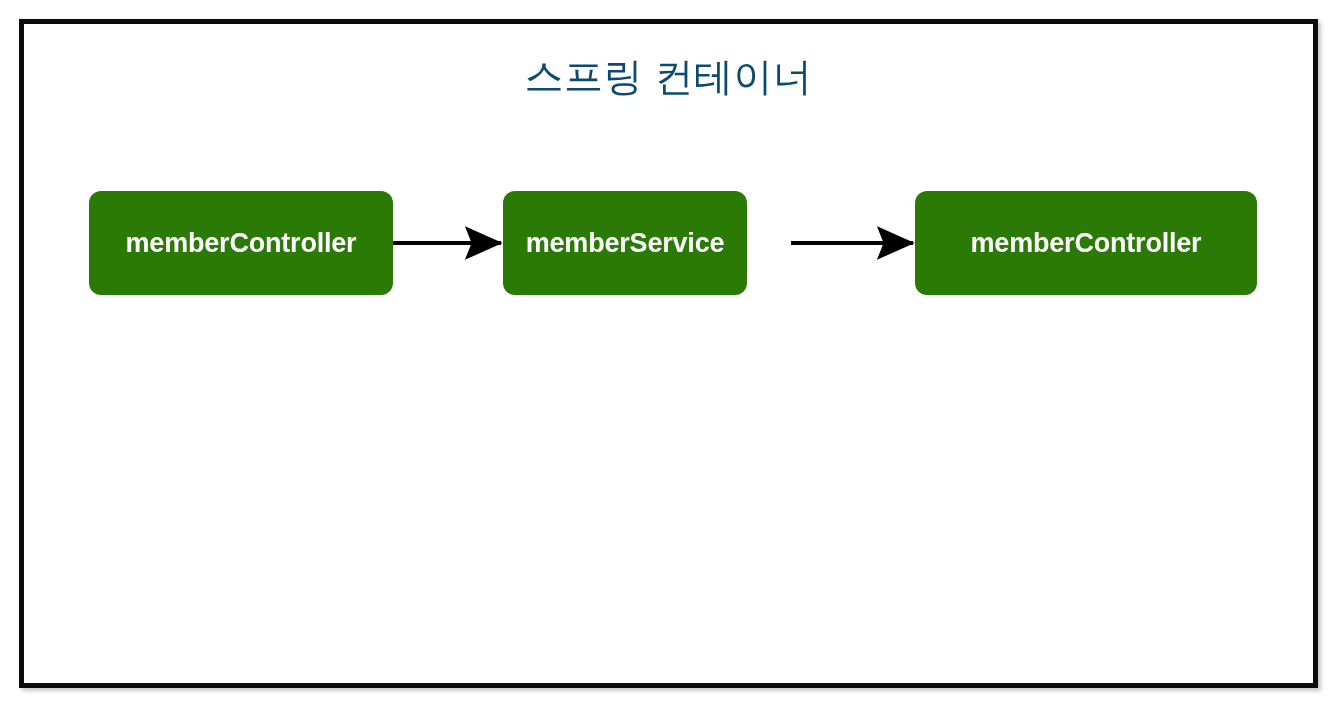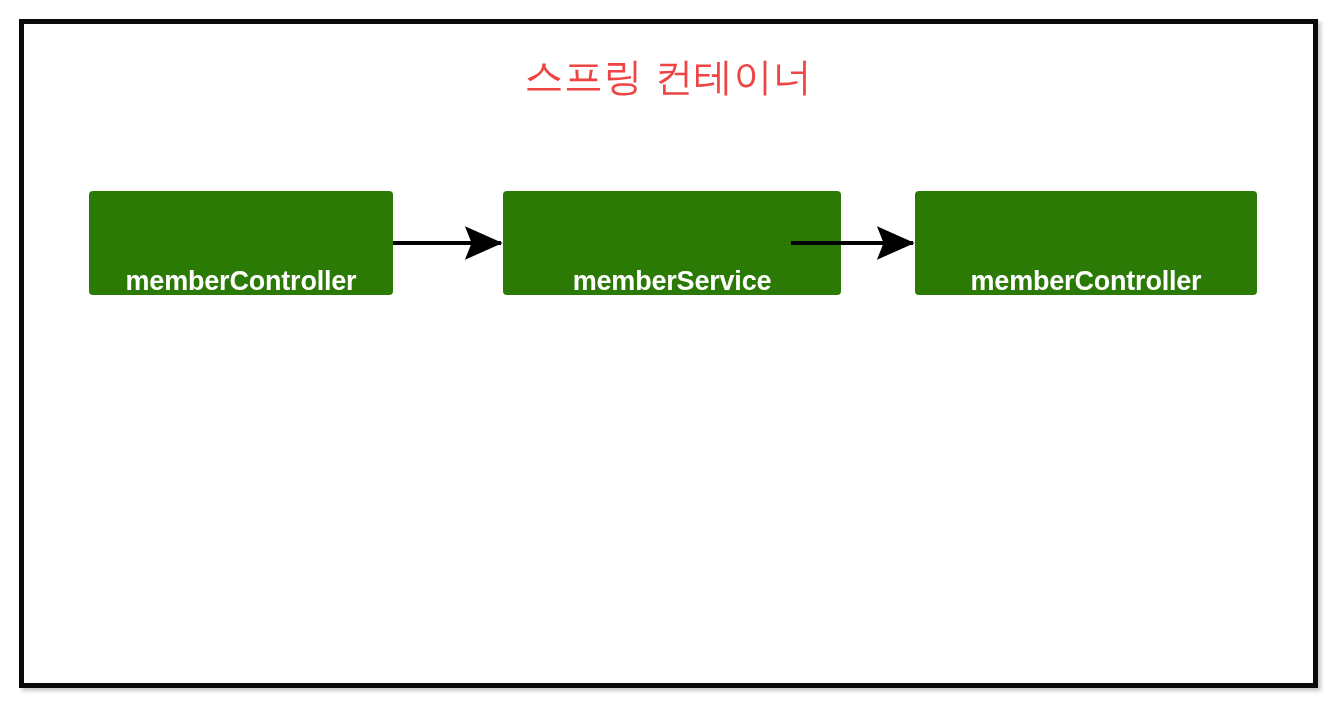--- a/index.html
+++ b/index.html
@@ -31,57 +31,57 @@
   
   #container-title {
     position: absolute;
     left: 0;
     right: 0;
     top: 28px;
     text-align: center;
     font-size: 39px;
     line-height: 50px;
     font-weight: 400;
-    color: #ef4444;
+    color: #0c4a6e;
     letter-spacing: 0.5px;
     white-space: nowrap;
   }
 
   
   #bean-layer {
     position: absolute;
     left: 0;
     top: 0;
     width: 100%;
     height: 100%;
   }
 
   .bean-node {
     position: absolute;
     top: 167px;
     height: 104px;
-    border-radius: 4px;
+    border-radius: 12px;
     background: #2c7a06;
     display: flex;
-    align-items: flex-end;
+    align-items: center;
     justify-content: center;
     box-sizing: border-box;
-    padding: 0 10px;
+    padding: 16px 10px;
   }
   .bean-label {
     color: #ffffff;
     font-size: 27px;
     font-weight: bold;
     line-height: 1;
     white-space: nowrap;
     letter-spacing: -0.2px;
   }
 
   #bean-node-0 { left: 65px;  width: 304px; }
-  #bean-node-1 { left: 479px; width: 338px; }
+  #bean-node-1 { left: 479px; width: 244px; }
   #bean-node-2 { left: 891px; width: 342px; }
 
   
   #arrow-layer {
     position: absolute;
     left: 0;
     top: 0;
     width: 100%;
     height: 100%;
     pointer-events: none;

